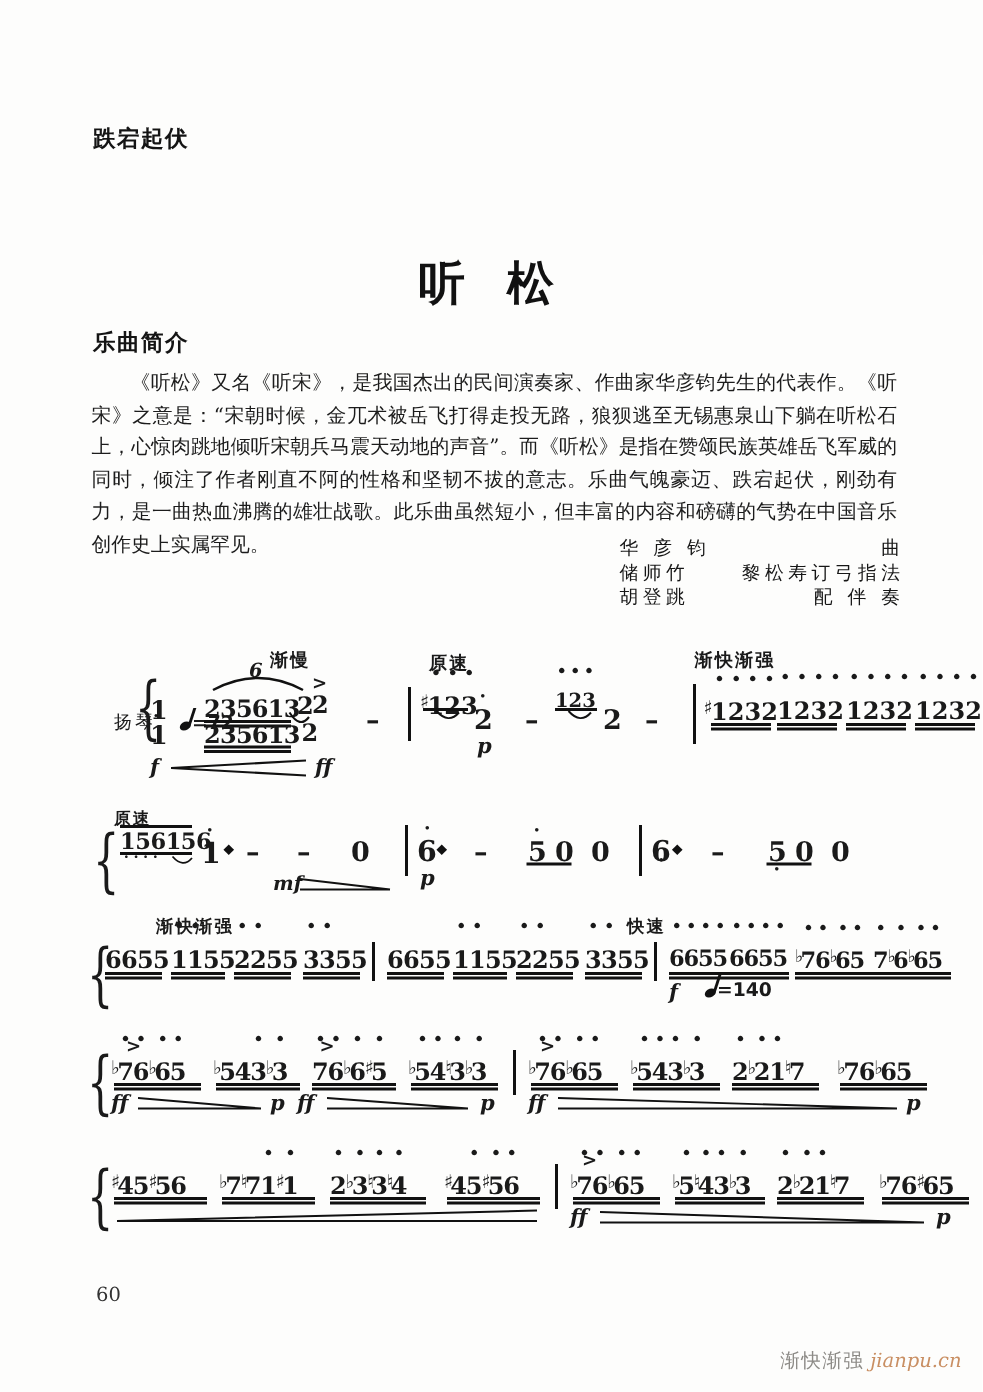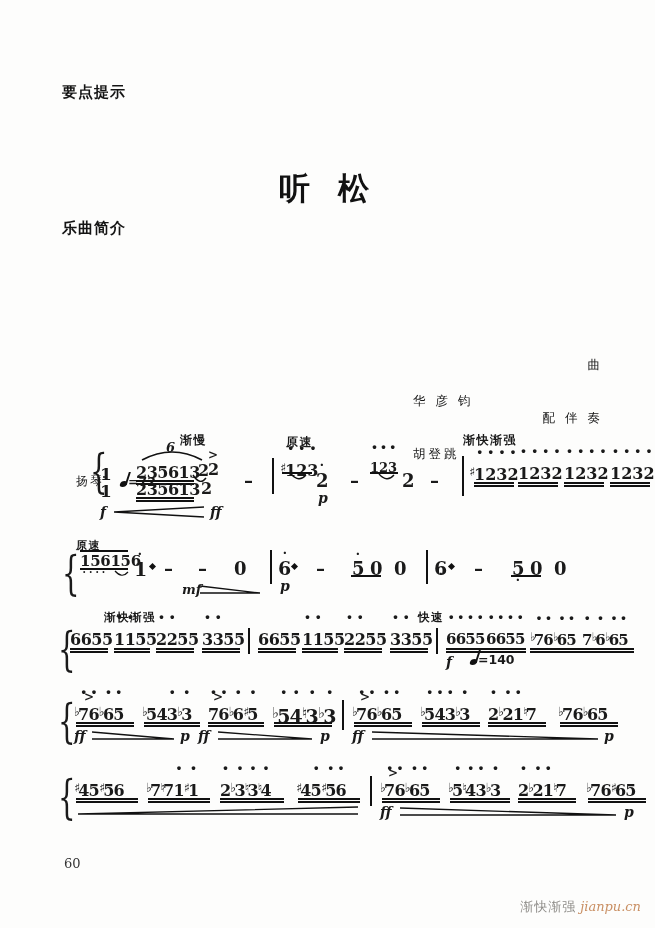--- a/index.html
+++ b/index.html
@@ -98,21 +98,21 @@
     font-size: 12.5px;
     line-height: 16.5px;
     font-family: "DejaVu Serif", "Liberation Serif", serif;
     color: #161616;
   }
   .credit-row {
     display: flex;
     justify-content: space-between;
     white-space: nowrap;
   }
-  .credit-row .cname { letter-spacing: 3px; margin-top: 36px; }
+  .credit-row .cname { letter-spacing: 3px; }
   .credit-row .crole { letter-spacing: 3px; }
 
   
   .staff {
     position: absolute;
     left: 58px;
     width: 545px;
     font-family: "DejaVu Serif", "Liberation Serif", serif;
   }
   .sysrow {
@@ -252,31 +252,36 @@
     font-family: "DejaVu Serif", "Liberation Serif", serif;
   }
   .watermark .wm-cn { color: #8c8a86; letter-spacing: 1px; }
   .watermark .wm-en { color: #c98f63; font-style: italic; margin-left: 4px; }
 </style>
 </head>
 <body>
 
 <div id="page">
 
-  <div class="tips-heading">要点提示</div>
+  <div class="tips-heading">跌宕起伏</div>
 
   <div class="song-title">听松</div>
 
   <div class="intro-heading">乐曲简介</div>
+  <div class="intro-body">《听松》又名《听宋》，是我国杰出的民间演奏家、作曲家华彦钧先生的代表作。《听宋》之意是：“宋朝时候，金兀术被岳飞打得走投无路，狼狈逃至无锡惠泉山下躺在听松石上，心惊肉跳地倾听宋朝兵马震天动地的声音”。而《听松》是指在赞颂民族英雄岳飞军威的同时，倾注了作者刚直不阿的性格和坚韧不拔的意志。乐曲气魄豪迈、跌宕起伏，刚劲有力，是一曲热血沸腾的雄壮战歌。此乐曲虽然短小，但丰富的内容和磅礴的气势在中国音乐创作史上实属罕见。</div>
 
 
   <div class="credits">
     <div class="credit-row">
       <span class="cname">华 彦 钧</span>
       <span class="crole">曲</span>
+    </div>
+    <div class="credit-row">
+      <span class="cname">储师竹</span>
+      <span class="crole">黎松寿订弓指法</span>
     </div>
     <div class="credit-row">
       <span class="cname">胡登跳</span>
       <span class="crole">配  伴  奏</span>
     </div>
   </div>
 
   <div class="staff" style="top:428px; height:100px;">
     <div class="sysrow">
 
@@ -539,21 +544,21 @@
       <div class="beam" style="left:86px; top:30px; width:56px;"></div>
       <div class="beam" style="left:86px; top:33px; width:56px;"></div>
 
       <div class="group" style="left:150px; top:12px; font-size:16px; letter-spacing:-0.8px;">
         <span class="n dot-up">7</span><span class="n dot-up">6</span><span class="acc">♭</span><span class="n dot-up">6</span><span class="acc">♯</span><span class="n dot-up">5</span>
       </div>
       <div class="accent" style="left:155px; top:-2px;">&gt;</div>
       <div class="beam" style="left:150px; top:30px; width:56px;"></div>
       <div class="beam" style="left:150px; top:33px; width:56px;"></div>
 
-      <div class="group" style="left:214px; top:12px; font-size:19px; letter-spacing:-0.8px;">
+      <div class="group" style="left:214px; top:12px; font-size:16px; letter-spacing:-0.8px;">
         <span class="acc">♭</span><span class="n dot-up">5</span><span class="n dot-up">4</span><span class="acc">♮</span><span class="n dot-up">3</span><span class="acc">♭</span><span class="n dot-up">3</span>
       </div>
       <div class="beam" style="left:216px; top:30px; width:58px;"></div>
       <div class="beam" style="left:216px; top:33px; width:58px;"></div>
 
       <div class="dyn" style="left:16px; top:36px;">ff</div>
       <div class="hairpin" style="left:34px; top:38px;">
         <svg width="84" height="12">
             <path d="M0,2 L82,9 M0,9 L82,9" stroke="#111" stroke-width="1.3" fill="none"></path>
           </svg>

